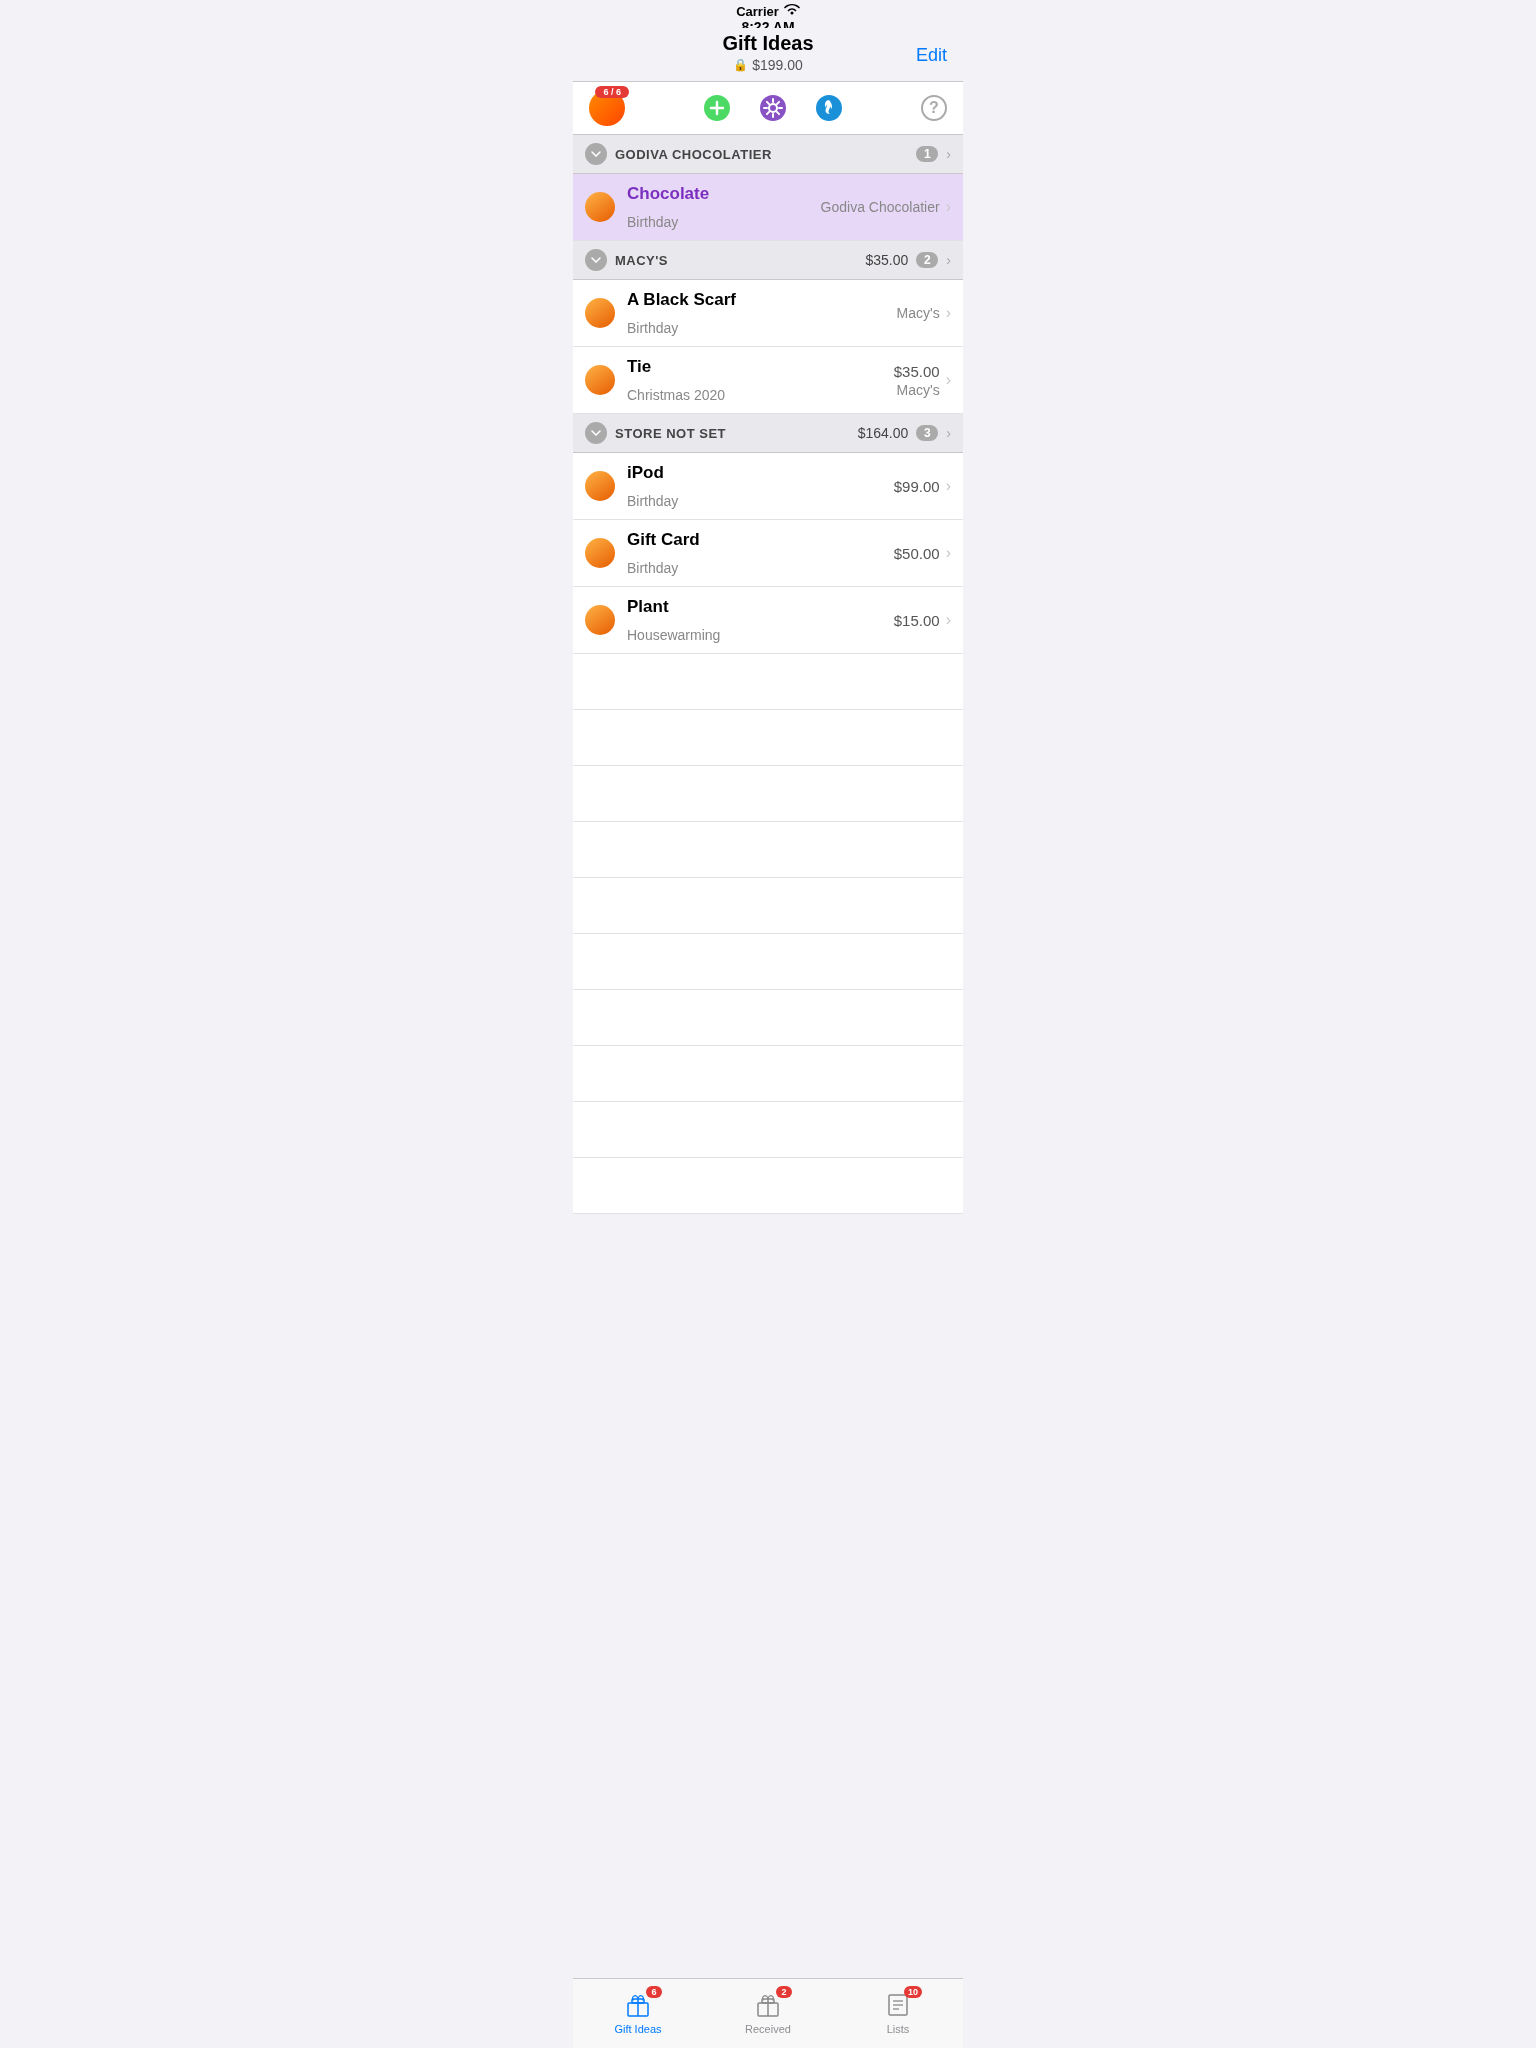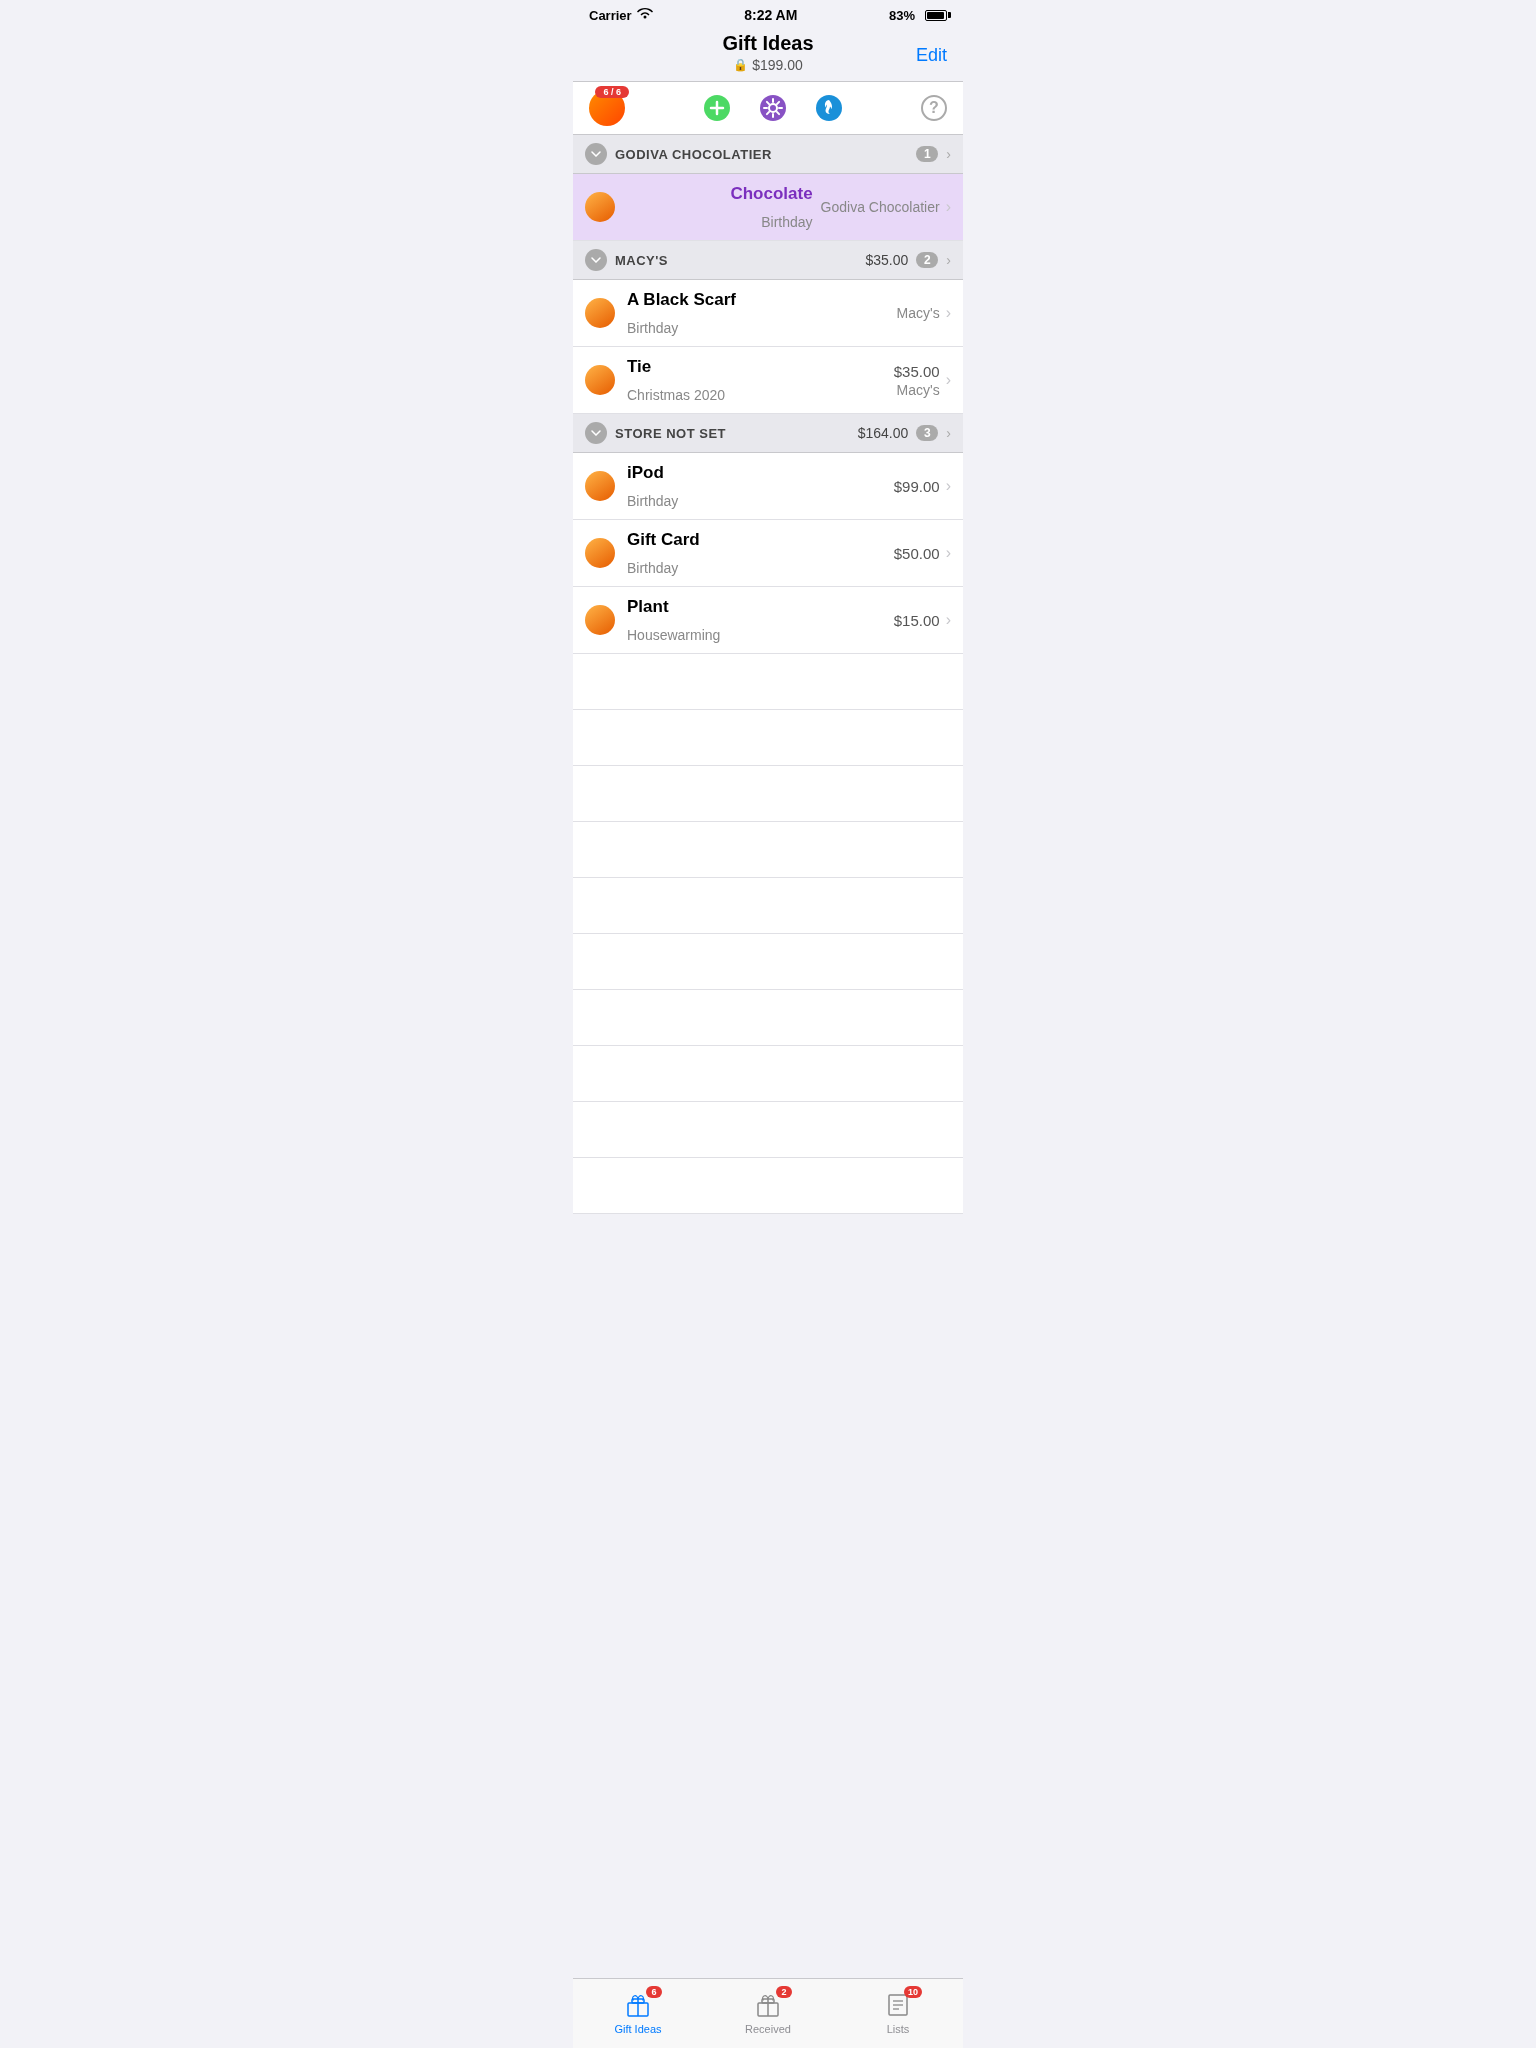--- a/index.html
+++ b/index.html
@@ -16,20 +16,21 @@
     }
 
     
     .status-bar {
       display: flex;
       justify-content: space-between;
       align-items: center;
       padding: 4px 16px 2px;
       background: #f2f2f7;
       height: 28px;
+      flex-direction: column;
     }
     .status-left { font-size: 13px; font-weight: 600; display: flex; align-items: center; gap: 5px; }
     .status-center { font-size: 14px; font-weight: 600; }
     .status-right { font-size: 13px; font-weight: 600; display: flex; align-items: center; gap: 8px; }
     .battery-icon {
       display: inline-block;
       width: 22px;
       height: 11px;
       border: 1.5px solid #000;
       border-radius: 2px;
@@ -223,21 +224,20 @@
       display: flex;
       align-items: center;
       background: #fff;
       padding: 10px 12px;
       border-bottom: 1px solid #e0e0e5;
       cursor: pointer;
       min-height: 60px;
     }
     .list-item.selected {
       background: #e8d8f8;
-      text-align: right;
     }
     .item-dot {
       width: 30px;
       height: 30px;
       border-radius: 50%;
       background: linear-gradient(145deg, #ffb347, #e65c00);
       flex-shrink: 0;
       margin-right: 12px;
     }
     .item-content {

